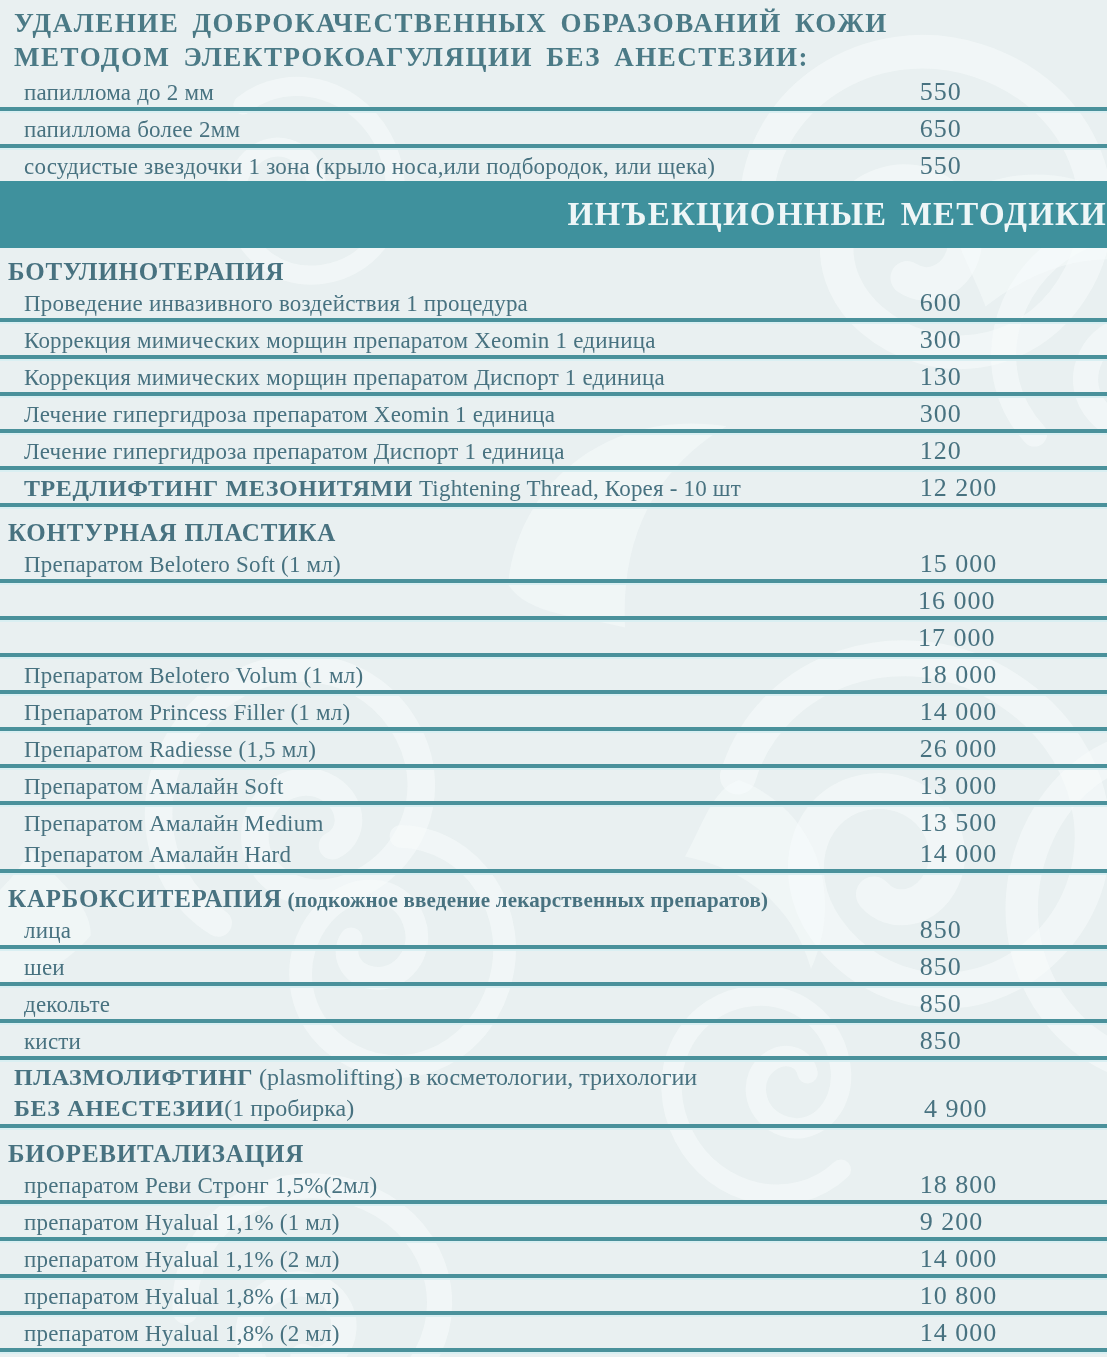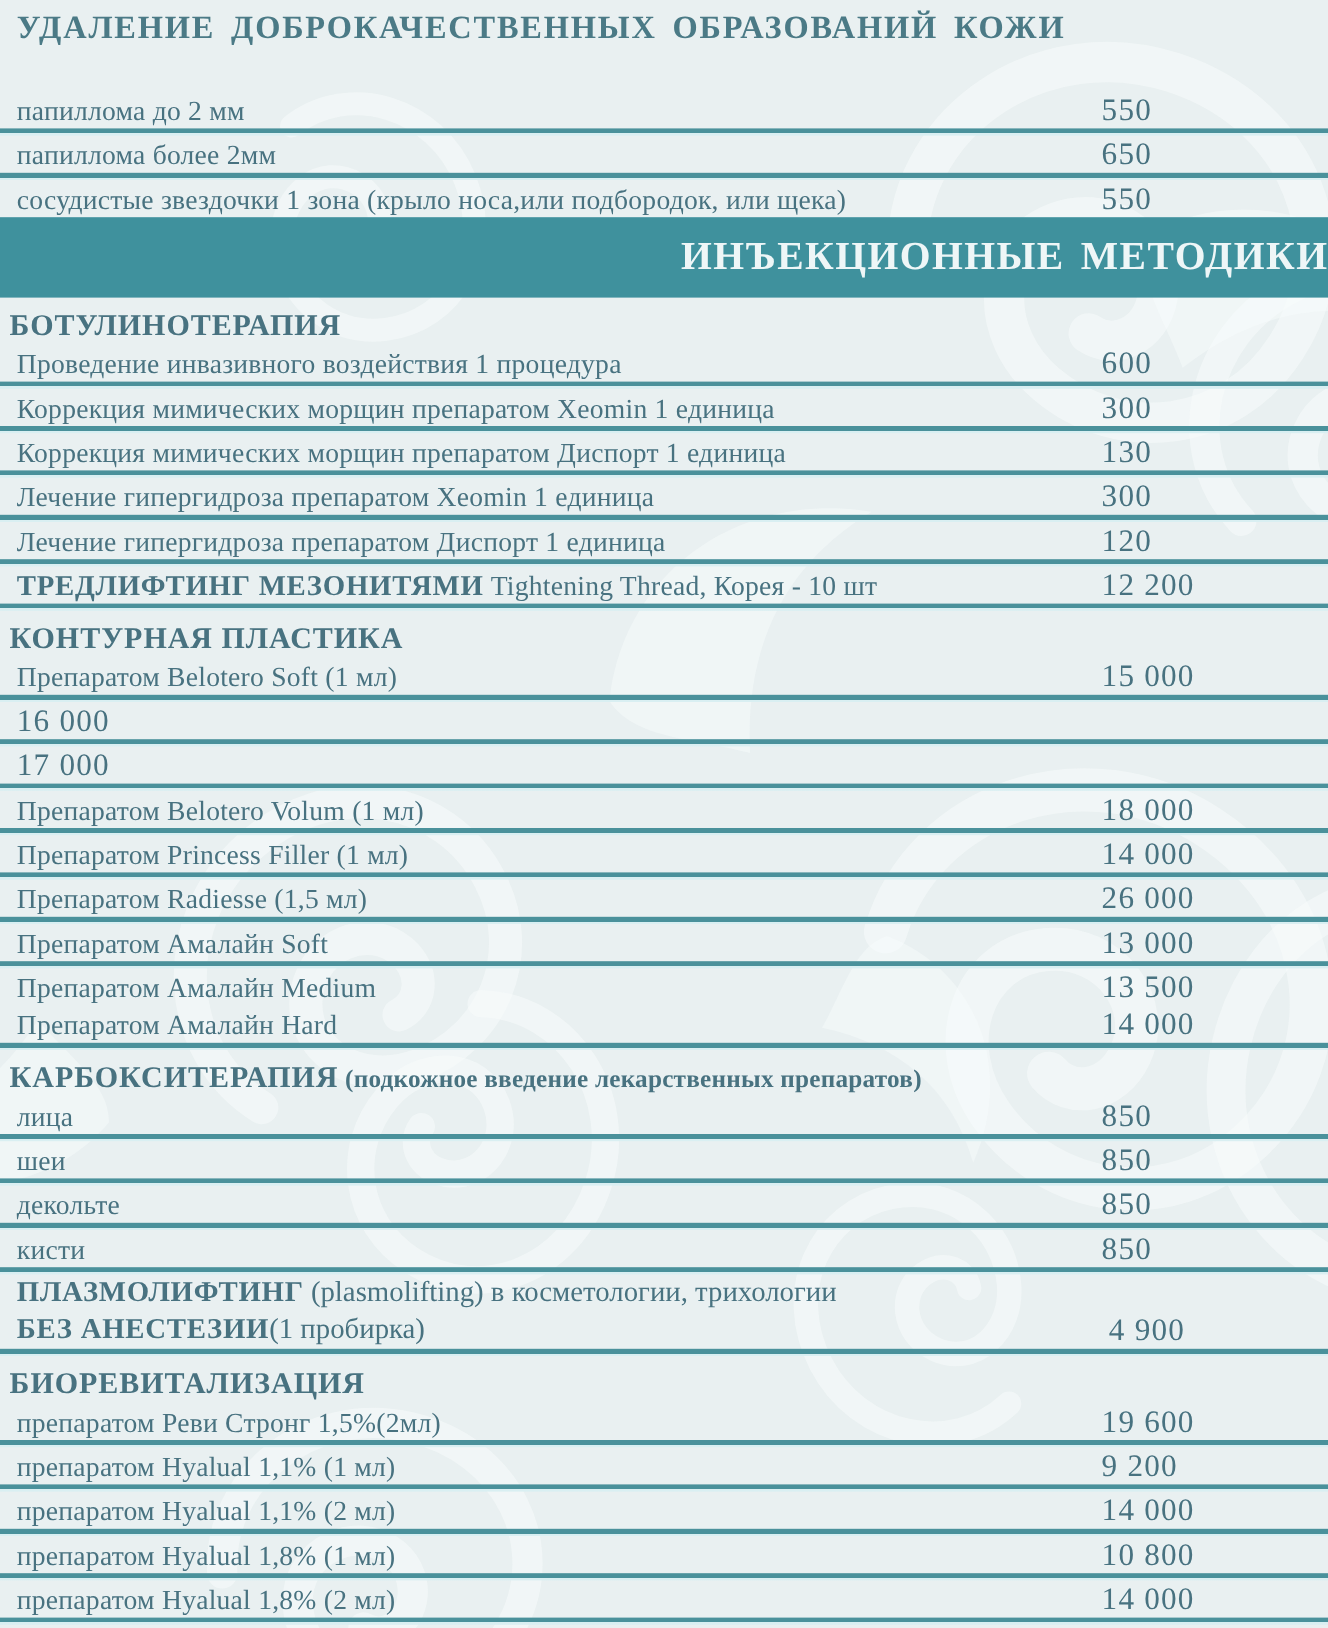--- a/index.html
+++ b/index.html
@@ -19,21 +19,21 @@
 
   #price-list { position:relative; z-index:1; width:1107px; }
 
   .page-header { height:76px; padding:6px 12px 0 14px; }
   .hline {
     font-size:27px; font-weight:bold; line-height:34px;
     color:var(--heading,#4b7a86);
     letter-spacing:1.5px; word-spacing:5px; white-space:nowrap;
   }
 
-  .prow { display:flex; align-items:baseline; height:31px; padding-left:14px; }
+  .prow { display:flex; align-items:baseline; height:31px; padding-left:24px;justify-content:flex-end; }
   .plabel {
     width:904px; font-size:23px; line-height:31px;
     color:var(--text,#487280); letter-spacing:.2px; white-space:nowrap;
   }
   .plabel strong { font-size:24px; letter-spacing:.6px; }
   .pprice {
     width:189px; font-size:26px; line-height:31px;
     color:var(--text,#487280); letter-spacing:1px; white-space:nowrap;
   }
   .sep {
@@ -87,20 +87,21 @@
     <use href="#fl2" class="swirl-fill" transform="translate(1020,120) scale(1.1) rotate(40)"></use>
     <use href="#fl2" class="swirl-fill" transform="translate(480,480) scale(1.2) rotate(-15)"></use>
     <use href="#fl2" class="swirl-fill" transform="translate(60,1020) scale(1.0) rotate(200)"></use>
     <use href="#fl2" class="swirl-fill" transform="translate(820,780) scale(0.9) rotate(90)"></use>
   </g>
 </svg>
 
 <div id="price-list">
     <div class="page-header">
       <div class="hline">УДАЛЕНИЕ ДОБРОКАЧЕСТВЕННЫХ ОБРАЗОВАНИЙ КОЖИ</div>
+      <div class="hline">МЕТОДОМ ЭЛЕКТРОКОАГУЛЯЦИИ БЕЗ АНЕСТЕЗИИ:</div>
     </div>
     <div class="prow">
       <div class="plabel">папиллома до 2 мм</div>
       <div class="pprice">550</div>
     </div>
     <div class="sep"></div>
     <div class="prow">
       <div class="plabel">папиллома более 2мм</div>
       <div class="pprice">650</div>
     </div>
@@ -211,21 +212,21 @@
       <div class="p2left">
         <div class="p2line"><strong>ПЛАЗМОЛИФТИНГ</strong><span> (plasmolifting) в косметологии, трихологии</span></div>
         <div class="p2line"><strong>БЕЗ АНЕСТЕЗИИ</strong><span>(1 пробирка)</span></div>
       </div>
       <div class="pprice">4 900</div>
     </div>
     <div class="sep"></div>
     <div class="section"><span class="sec-bold">БИОРЕВИТАЛИЗАЦИЯ</span></div>
     <div class="prow">
       <div class="plabel">препаратом Реви Стронг 1,5%(2мл)</div>
-      <div class="pprice">19 600</div>
+      <div class="pprice">18 800</div>
     </div>
     <div class="sep"></div>
     <div class="prow">
       <div class="plabel">препаратом Hyalual 1,1% (1 мл)</div>
       <div class="pprice">9 200</div>
     </div>
     <div class="sep"></div>
     <div class="prow">
       <div class="plabel">препаратом Hyalual 1,1% (2 мл)</div>
       <div class="pprice">14 000</div>

